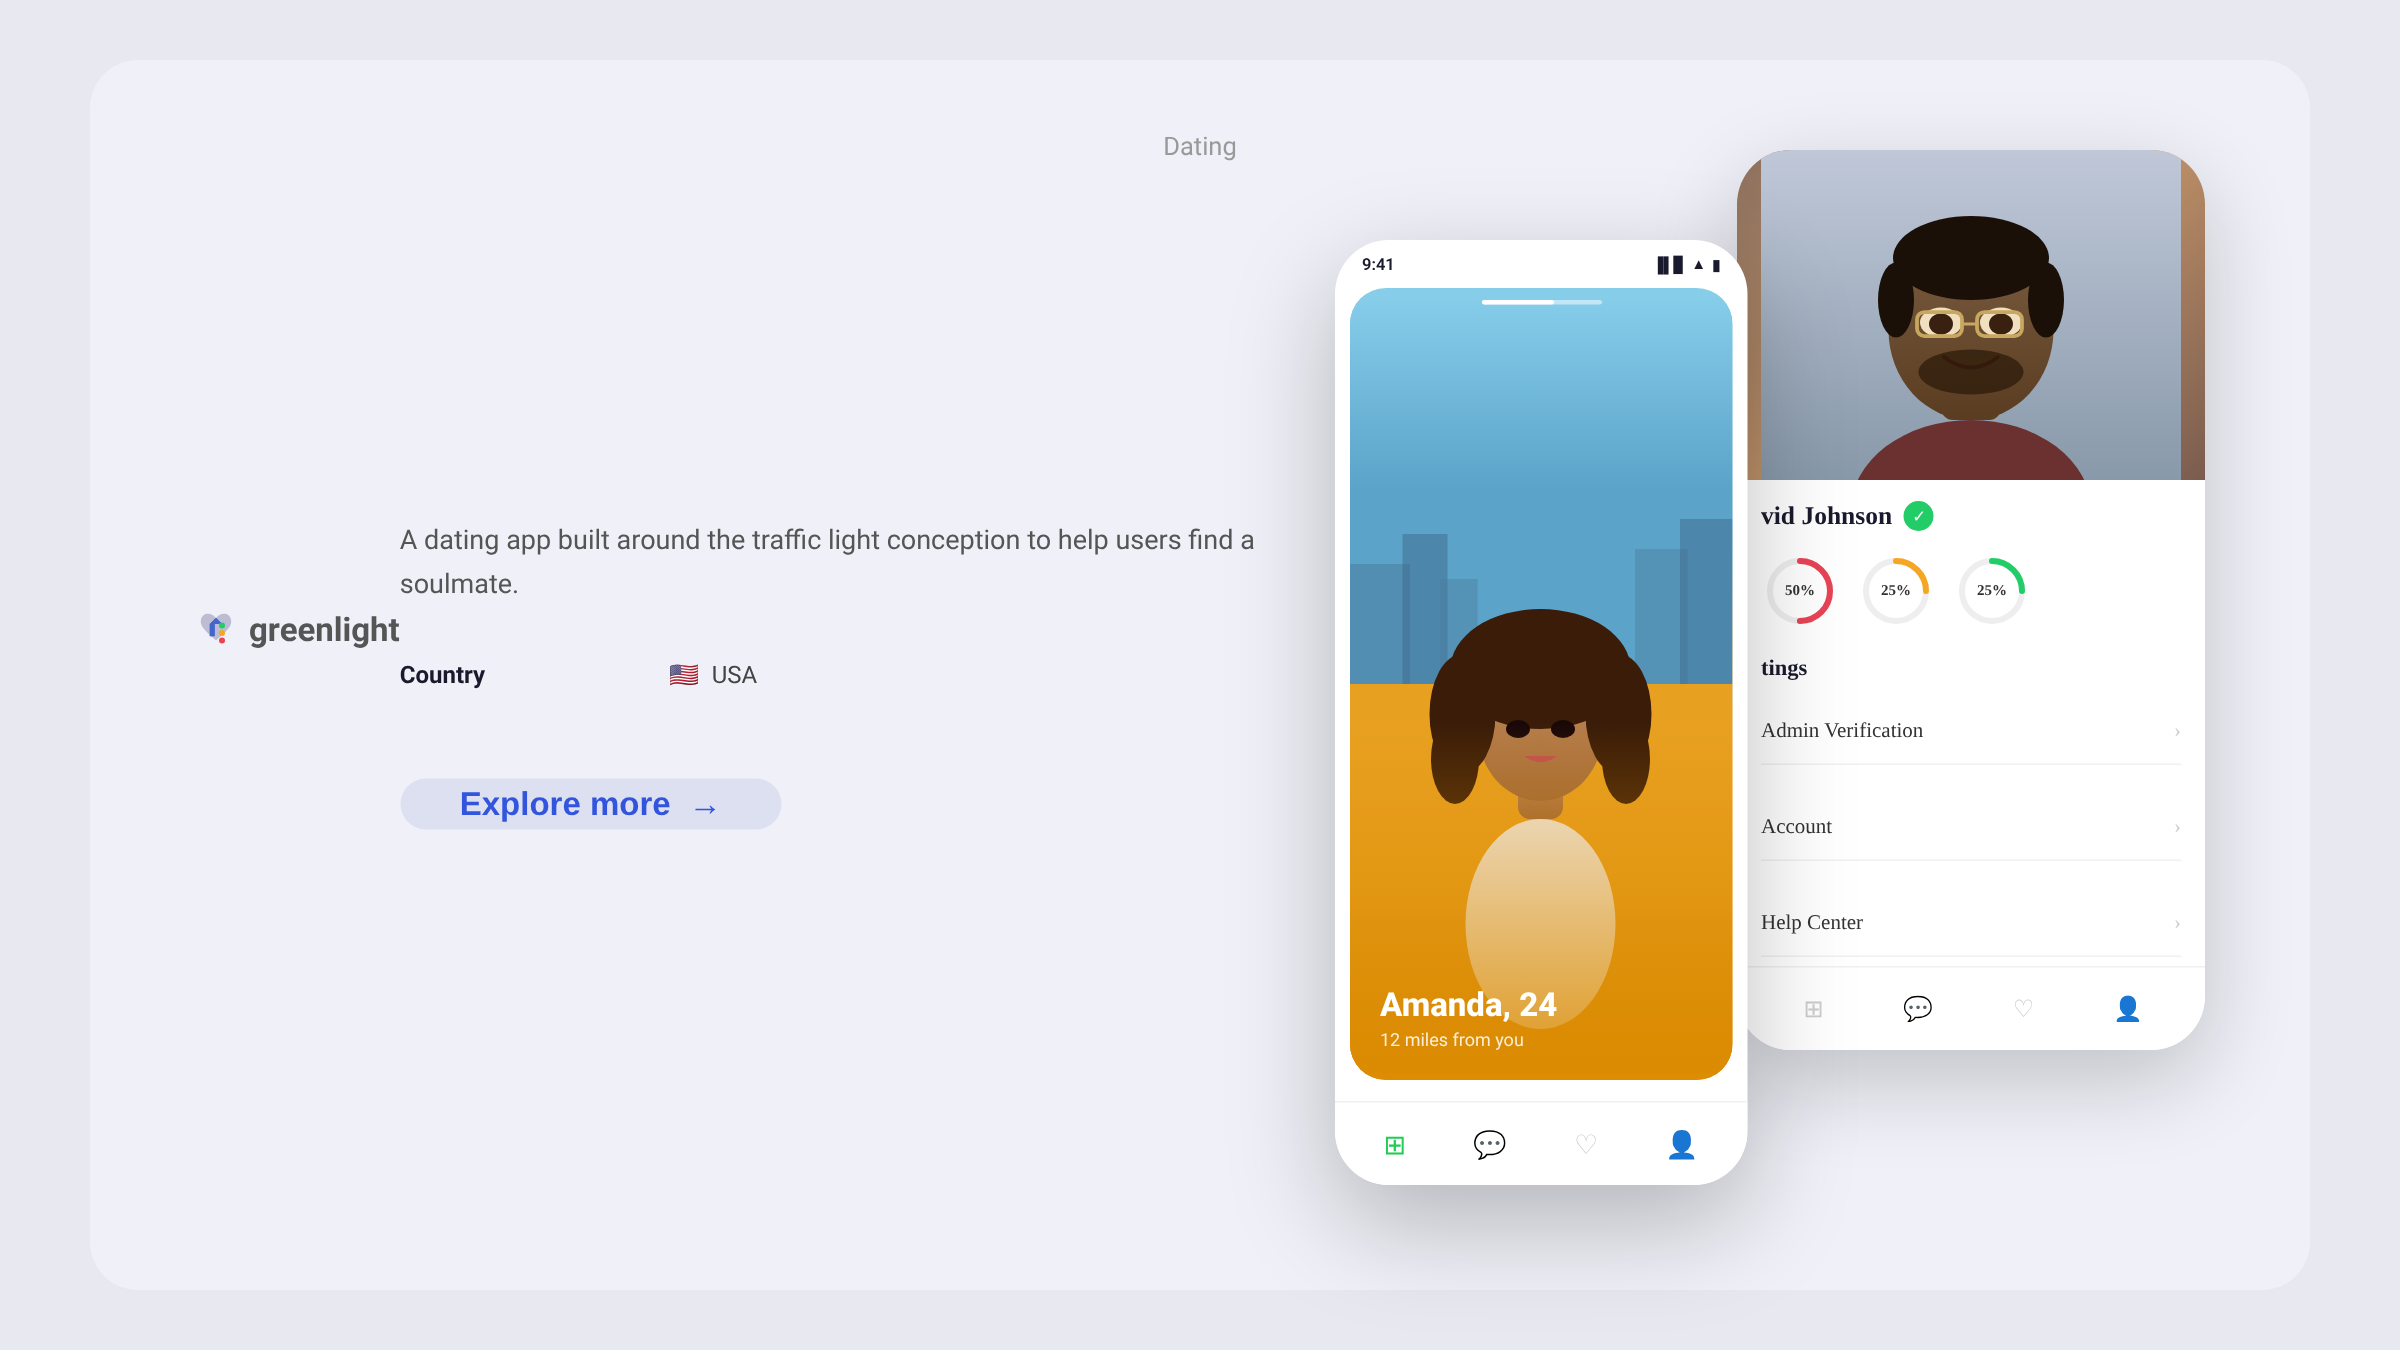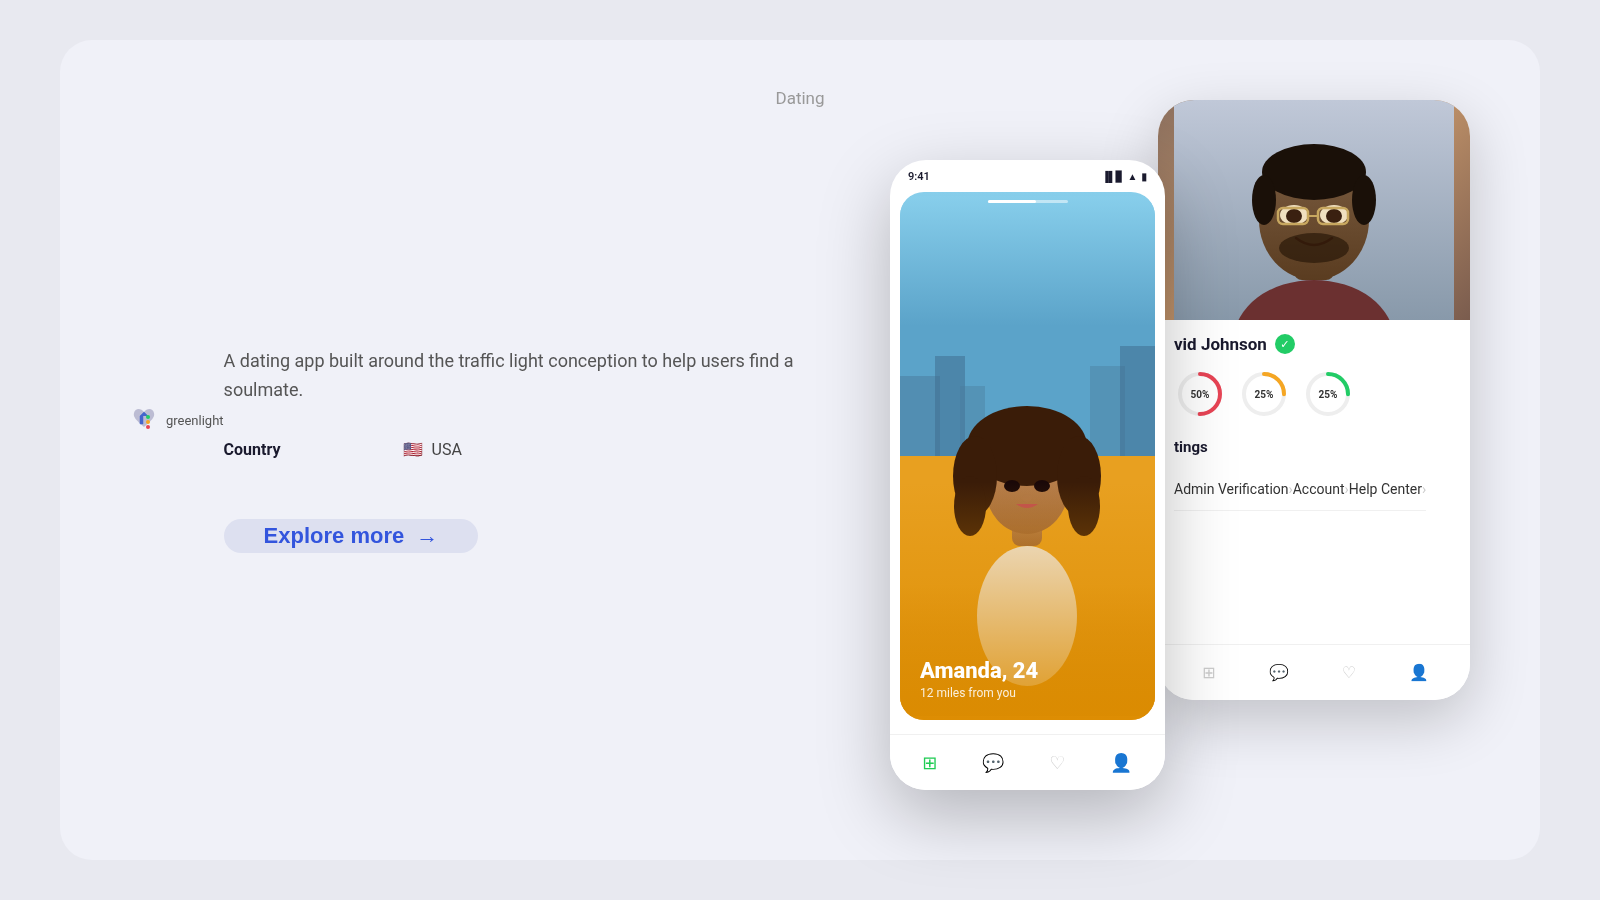--- a/index.html
+++ b/index.html
@@ -42,23 +42,23 @@
       gap: 8px;
       margin-bottom: 60px;
     }
 
     .logo-icon {
       width: 28px;
       height: 28px;
     }
 
     .logo-text {
-      font-size: 13px;
+      font-size: 22px;
       color: #555;
-      font-weight: 400;
+      font-weight: 700;
     }
 
     
     .main-title {
       font-size: 48px;
       font-weight: 800;
       color: #1a1a2e;
       line-height: 1.15;
       margin-bottom: 24px;
     }
@@ -140,20 +140,21 @@
       position: absolute;
       right: 0;
       top: 0;
       width: 312px;
       height: 600px;
       background: #fff;
       border-radius: 36px;
       box-shadow: 0 20px 60px rgba(0,0,0,0.2);
       overflow: hidden;
       z-index: 1;
+      font-family: Liberation Serif, serif;
     }
 
     .phone-back-header-image {
       width: 100%;
       height: 220px;
       background: linear-gradient(135deg, #8b6f5e 0%, #c4956a 50%, #7a5c4e 100%);
       position: relative;
       overflow: hidden;
     }
 
@@ -259,21 +260,22 @@
 
     .settings-title {
       font-size: 15px;
       font-weight: 700;
       color: #1a1a2e;
       margin-bottom: 12px;
     }
 
     .settings-list {
       display: flex;
-      flex-direction: row;
+      flex-direction: column;
+      gap: 21px;
     }
 
     .settings-item {
       display: flex;
       align-items: center;
       justify-content: space-between;
       padding: 13px 0;
       border-bottom: 1px solid #f0f0f0;
       font-size: 14px;
       color: #333;

